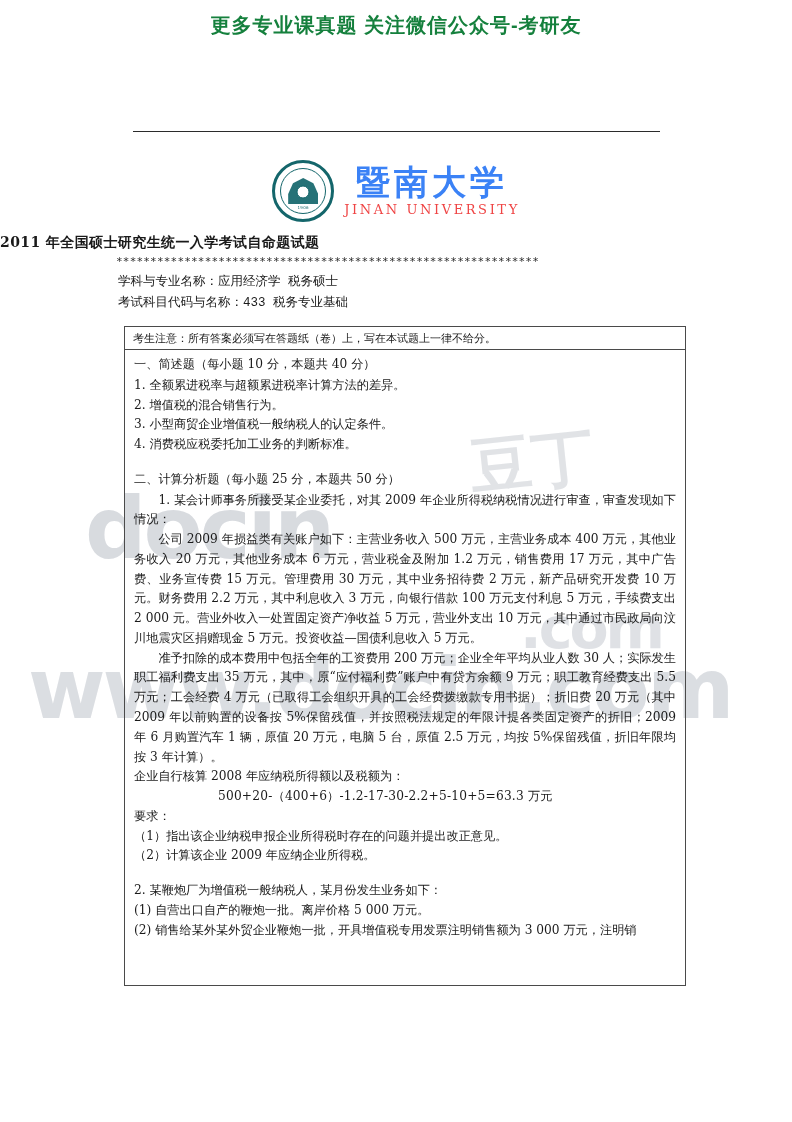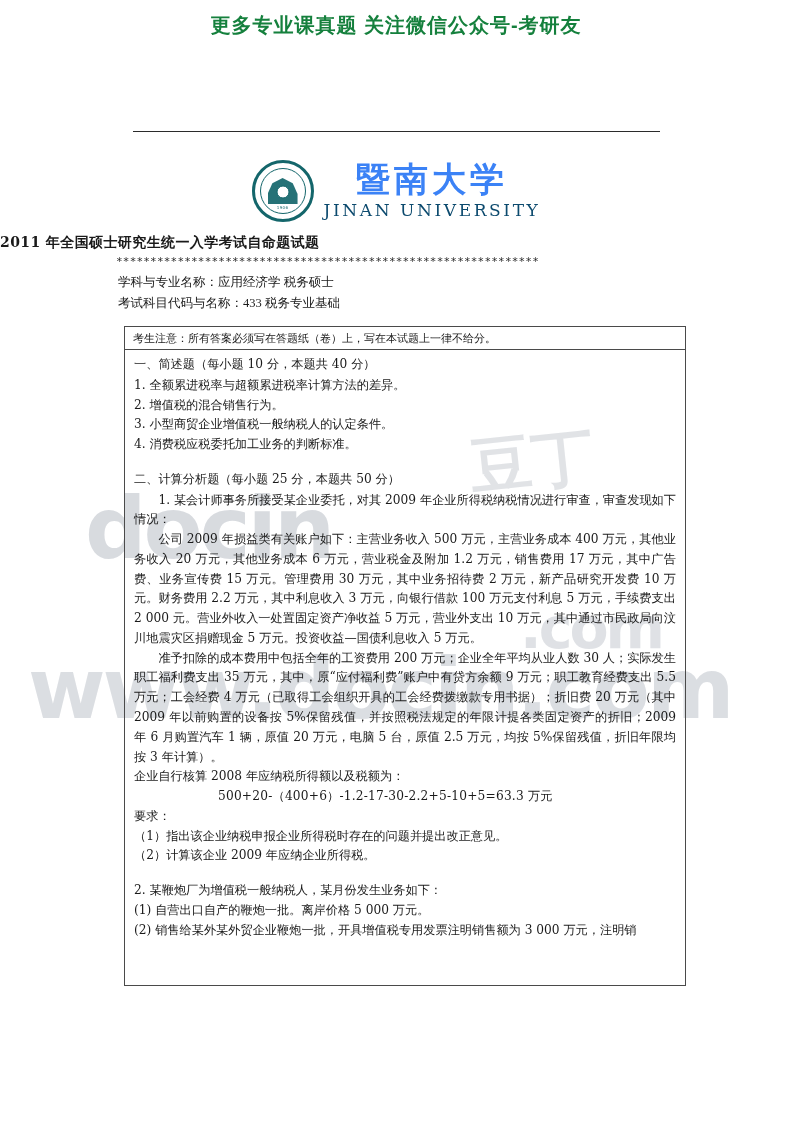--- a/index.html
+++ b/index.html
@@ -57,21 +57,21 @@
     position:absolute;left:50%;bottom:9px;transform:translateX(-50%);
     font-size:4px;color:#14666b;letter-spacing:.3px;
   }
   .logo-text{display:flex;flex-direction:column;align-items:center;}
   .logo-cn{
     font-size:34px;font-weight:bold;letter-spacing:4px;line-height:1.05;
     color:#3b82f6;
     font-family:"DejaVu Serif","Liberation Serif",serif;
   }
   .logo-en{
-    font-size:17px;letter-spacing:2.6px;color:#0c4a6e;margin-top:2px;
+    font-size:13px;letter-spacing:2.6px;color:#ef4444;margin-top:2px;
     font-family:"DejaVu Serif","Liberation Serif",serif;
   }
 
   
   .exam-title{
     position:absolute;top:234px;left:0;width:792px;text-align:left;
     font-size:14px;font-weight:bold;letter-spacing:.4px;
     font-family:"DejaVu Serif","Liberation Serif",serif;
   }
 
@@ -80,21 +80,21 @@
     position:absolute;top:255px;left:116px;width:562px;
     font-size:11px;letter-spacing:.2px;color:#2b2b2b;
     white-space:nowrap;overflow:hidden;
     font-family:"DejaVu Sans Mono","Liberation Mono",monospace;
   }
 
   
   .info{
     position:absolute;left:118px;top:272px;width:560px;
     font-size:12.5px;line-height:1.65;
-    font-family:Liberation Serif, serif;
+    font-family:Liberation Mono, monospace;
   }
 
   
   .box{
     position:absolute;left:116px;top:326px;width:562px;height:660px;
     border:1px solid #4a4a4a;
     box-sizing:border-box;
     overflow:hidden;
     margin-left:8px;
   }

